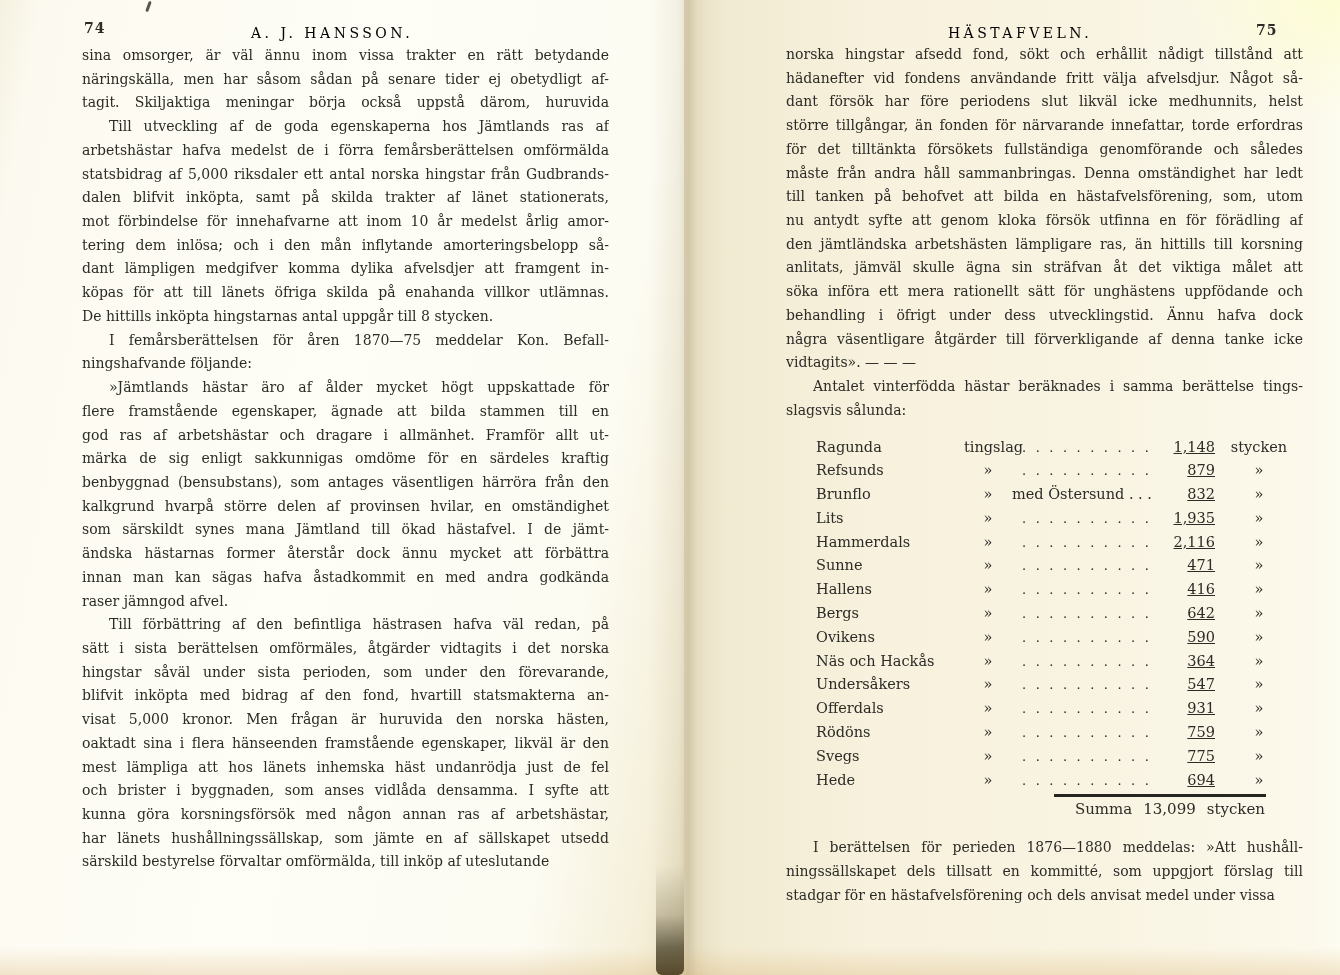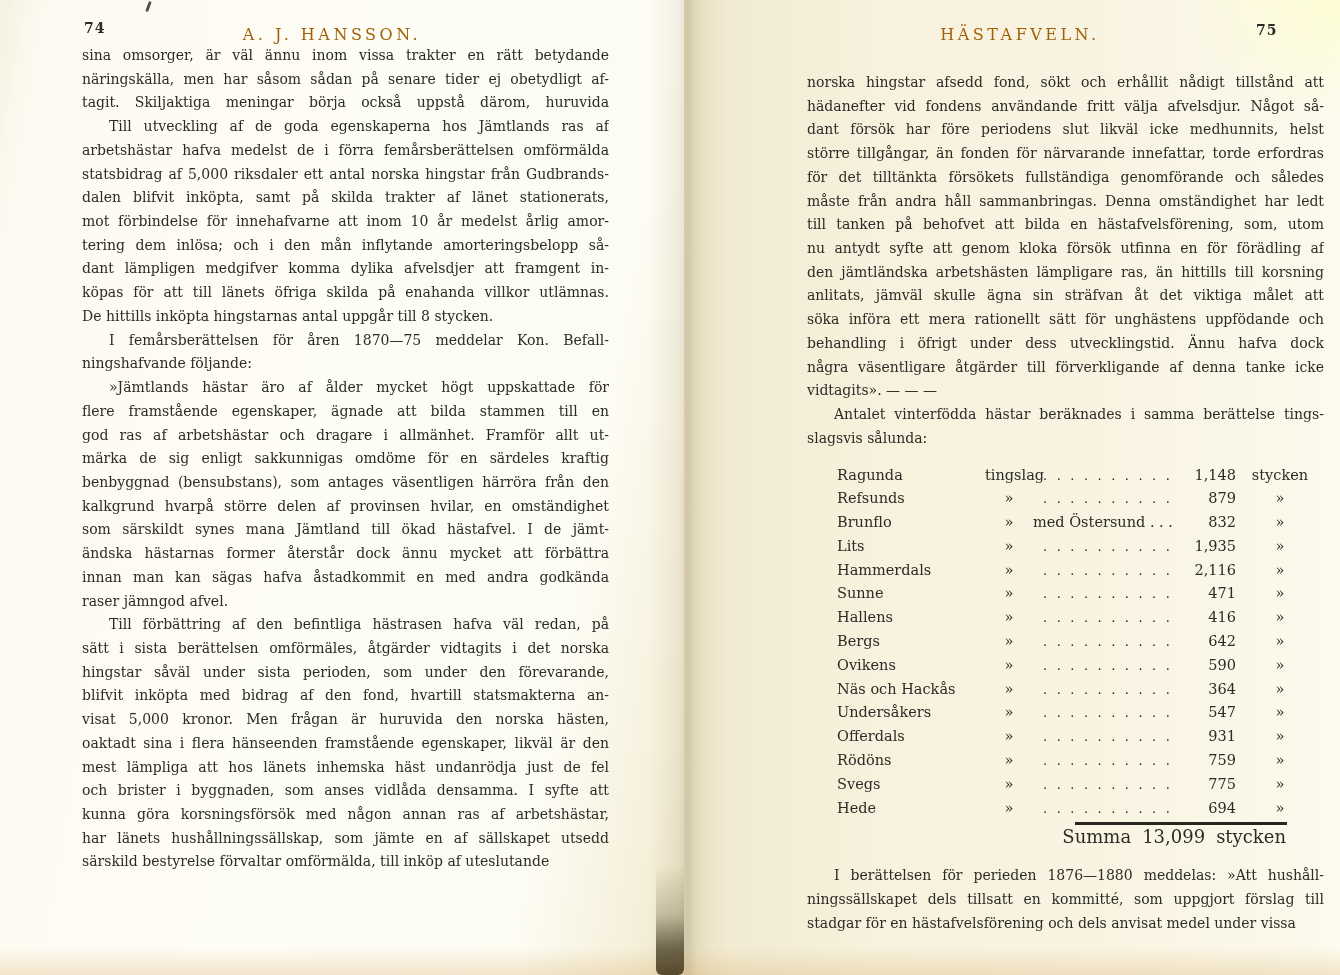--- a/index.html
+++ b/index.html
@@ -35,48 +35,48 @@
     background:linear-gradient(180deg,rgba(220,180,115,0) 0%,rgba(219,180,116,0.18) 55%,rgba(210,168,100,0.28) 100%);
   }
   .ink-mark{
     position:absolute;left:147px;top:1px;width:3px;height:11px;
     background:#3a3830;transform:rotate(20deg);border-radius:2px;opacity:.85;
   }
   .pageno{font-size:14px;letter-spacing:1px;font-weight:bold;}
   .pn-left{position:absolute;left:84px;top:20px;}
   .pn-right{position:absolute;left:1256px;top:22px;}
   .rh-center{
-    position:absolute;top:25px;font-size:16px;letter-spacing:3.5px;
-    color:#a16207;
+    position:absolute;top:25px;font-size:14px;letter-spacing:3.5px;
+    color:#000000;
   }
   .rh-left-c{left:82px;width:500px;text-align:center;}
   .rh-right-c{left:760px;width:520px;text-align:center;}
   
   .textcol{position:absolute;font-size:14px;line-height:23.72px;}
   .col-left{left:82px;top:44px;width:527px;}
-  .col-right{left:786px;top:71px;width:517px;margin-left:21px;}
+  .col-right{left:786px;top:43px;width:517px;}
   .para{margin:0;}
   .line{
     text-align:justify;text-align-last:justify;
     white-space:normal;overflow:hidden;height:23.72px;
   }
   .line.last{text-align-last:left;}
   .line.indent{text-indent:27px;}
   
   .stats{margin-top:13px;font-size:14.5px;}
   .trow{display:flex;height:23.8px;line-height:23.8px;}
   .tname{width:148px;padding-left:30px;white-space:nowrap;}
   .tunit{width:48px;text-align:center;}
   .tmid{flex:1;overflow:hidden;white-space:nowrap;}
   .tmid.dotfill{letter-spacing:9.5px;padding-left:10px;font-size:13px;}
   .tmid.midtext{text-align:center;}
-  .tval{width:58px;text-align:right;white-space:nowrap;}
+  .tval{width:58px;text-align:right;white-space:nowrap;text-decoration:underline;}
   .tsuf{width:88px;text-align:center;white-space:nowrap;}
   .sum-rule{margin-left:268px;width:212px;border-top:3px solid #26251f;height:0;margin-top:2px;}
-  .summa-row{display:flex;justify-content:flex-end;gap:11px;padding-right:38px;height:24px;line-height:24px;font-size:18px;}
+  .summa-row{display:flex;justify-content:flex-end;gap:11px;padding-right:38px;height:24px;line-height:24px;font-size:15px;}
   .bottom-para{margin-top:15px;}
 </style>
 </head>
 <body>
 
 <div class="spread">
 
   <div class="page page-left"></div>
   <div class="page page-right">
     <div class="corner-glow"></div>

